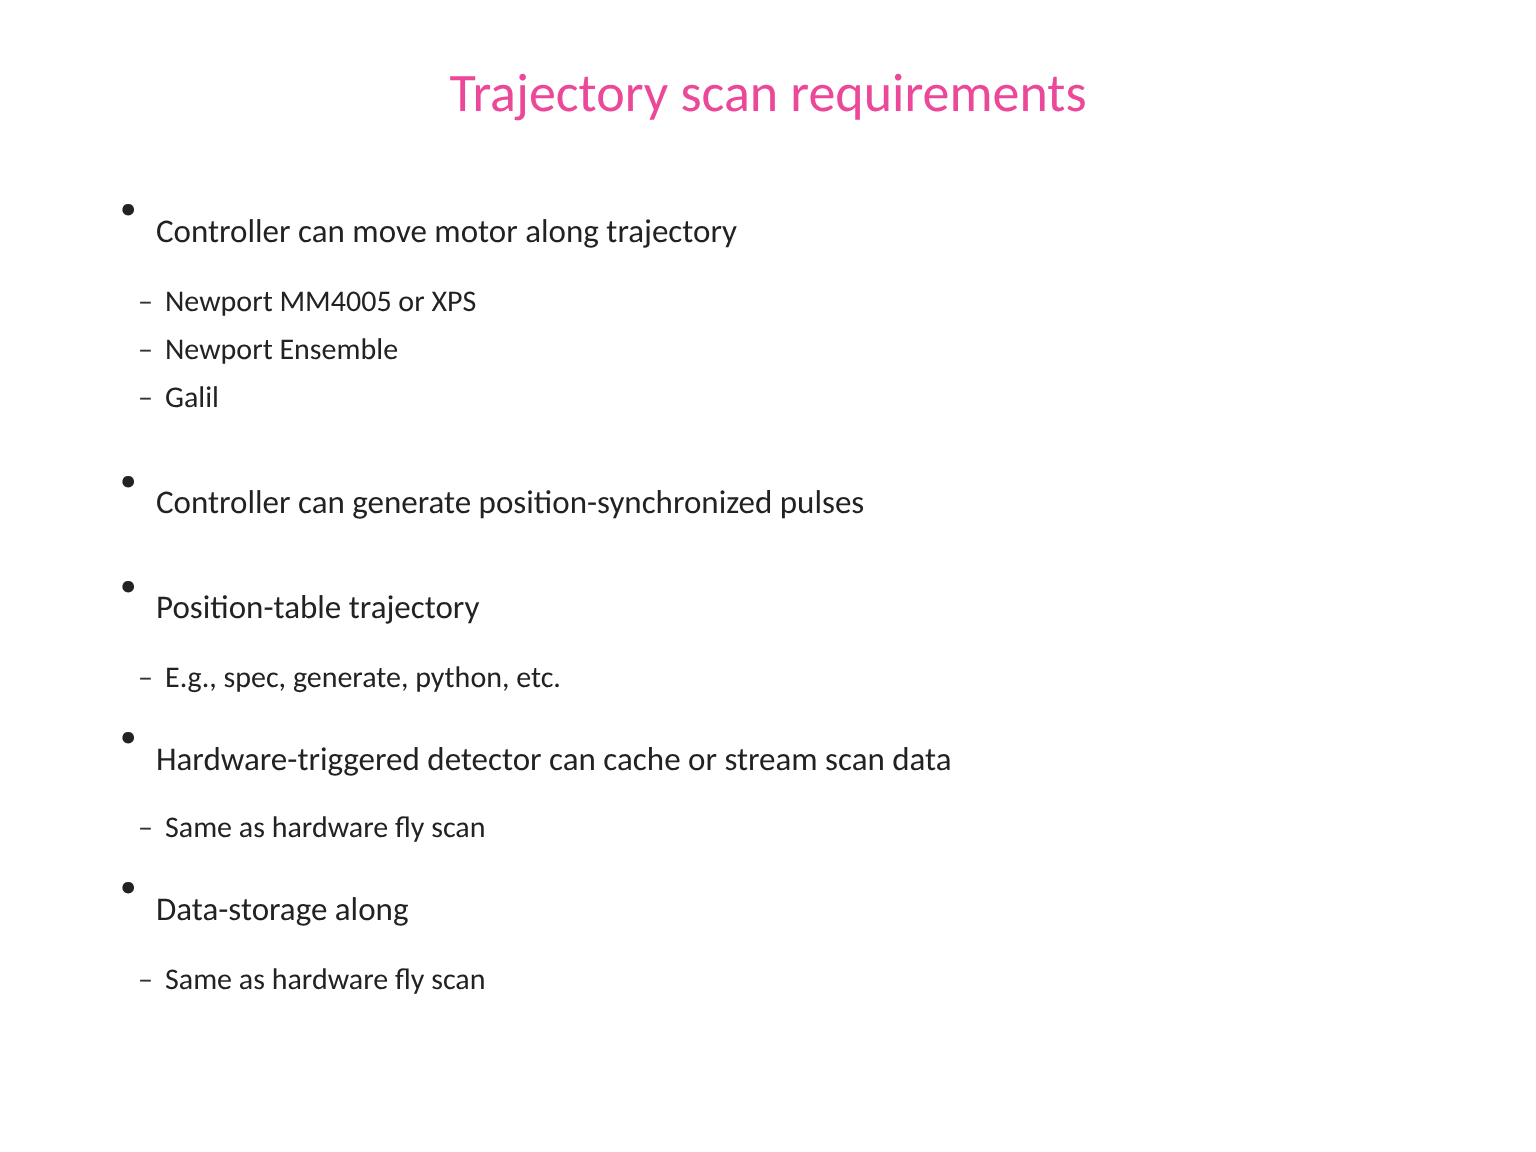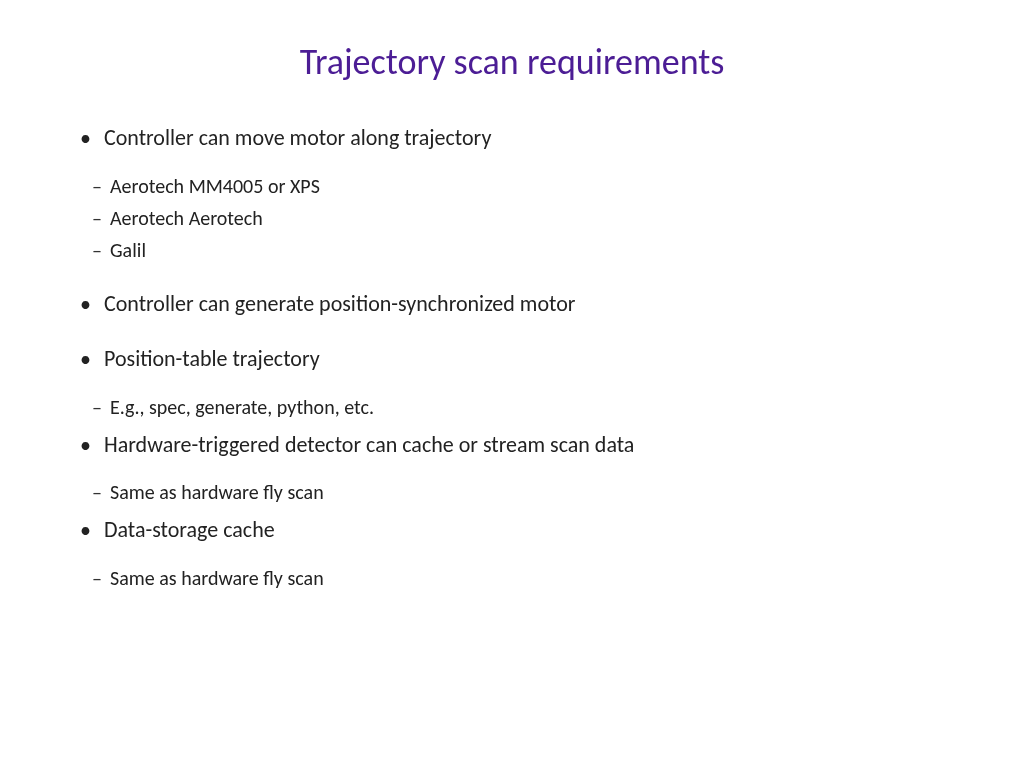--- a/index.html
+++ b/index.html
@@ -22,21 +22,21 @@
       height: 768px;
       padding: 30px 60px 40px 60px;
       display: flex;
       flex-direction: column;
     }
 
     .title {
       text-align: center;
       font-size: 36px;
       font-weight: 300;
-      color: #4c1d95;
+      color: #ec4899;
       margin-bottom: 40px;
       padding-top: 10px;
     }
 
     .content {
       flex: 1;
       display: flex;
       flex-direction: column;
       justify-content: flex-start;
       padding-left: 20px;
@@ -60,20 +60,21 @@
 
     .bullet-dot {
       min-width: 24px;
       font-size: 22px;
       margin-top: 1px;
       color: #222;
     }
 
     .bullet-text {
       flex: 1;
+      margin-top: 16px;
     }
 
     .sub-list {
       list-style: none;
       margin-top: 6px;
       display: flex;
       flex-direction: column;
       gap: 2px;
     }
 
@@ -112,39 +113,39 @@
     <ul class="bullet-list">
 
       <li class="bullet-group">
         <div class="bullet-item">
           <span class="bullet-dot">•</span>
           <span class="bullet-text">Controller can move motor along trajectory</span>
         </div>
         <ul class="sub-list">
           <li class="sub-item">
             <span class="sub-dash">–</span>
-            <span class="sub-text">Aerotech MM4005 or XPS</span>
+            <span class="sub-text">Newport MM4005 or XPS</span>
           </li>
           <li class="sub-item">
             <span class="sub-dash">–</span>
-            <span class="sub-text">Aerotech Aerotech</span>
+            <span class="sub-text">Newport Ensemble</span>
           </li>
           <li class="sub-item">
             <span class="sub-dash">–</span>
             <span class="sub-text">Galil</span>
           </li>
         </ul>
       </li>
 
       <li style="height: 16px;"></li>
 
       <li class="bullet-group">
         <div class="bullet-item">
           <span class="bullet-dot">•</span>
-          <span class="bullet-text">Controller can generate position-synchronized motor</span>
+          <span class="bullet-text">Controller can generate position-synchronized pulses</span>
         </div>
       </li>
 
       <li class="bullet-group">
         <div class="bullet-item">
           <span class="bullet-dot">•</span>
           <span class="bullet-text">Position-table trajectory</span>
         </div>
         <ul class="sub-list">
           <li class="sub-item">
@@ -163,21 +164,21 @@
           <li class="sub-item">
             <span class="sub-dash">–</span>
             <span class="sub-text">Same as hardware fly scan</span>
           </li>
         </ul>
       </li>
 
       <li class="bullet-group">
         <div class="bullet-item">
           <span class="bullet-dot">•</span>
-          <span class="bullet-text">Data-storage cache</span>
+          <span class="bullet-text">Data-storage along</span>
         </div>
         <ul class="sub-list">
           <li class="sub-item">
             <span class="sub-dash">–</span>
             <span class="sub-text">Same as hardware fly scan</span>
           </li>
         </ul>
       </li>
 
     </ul>

